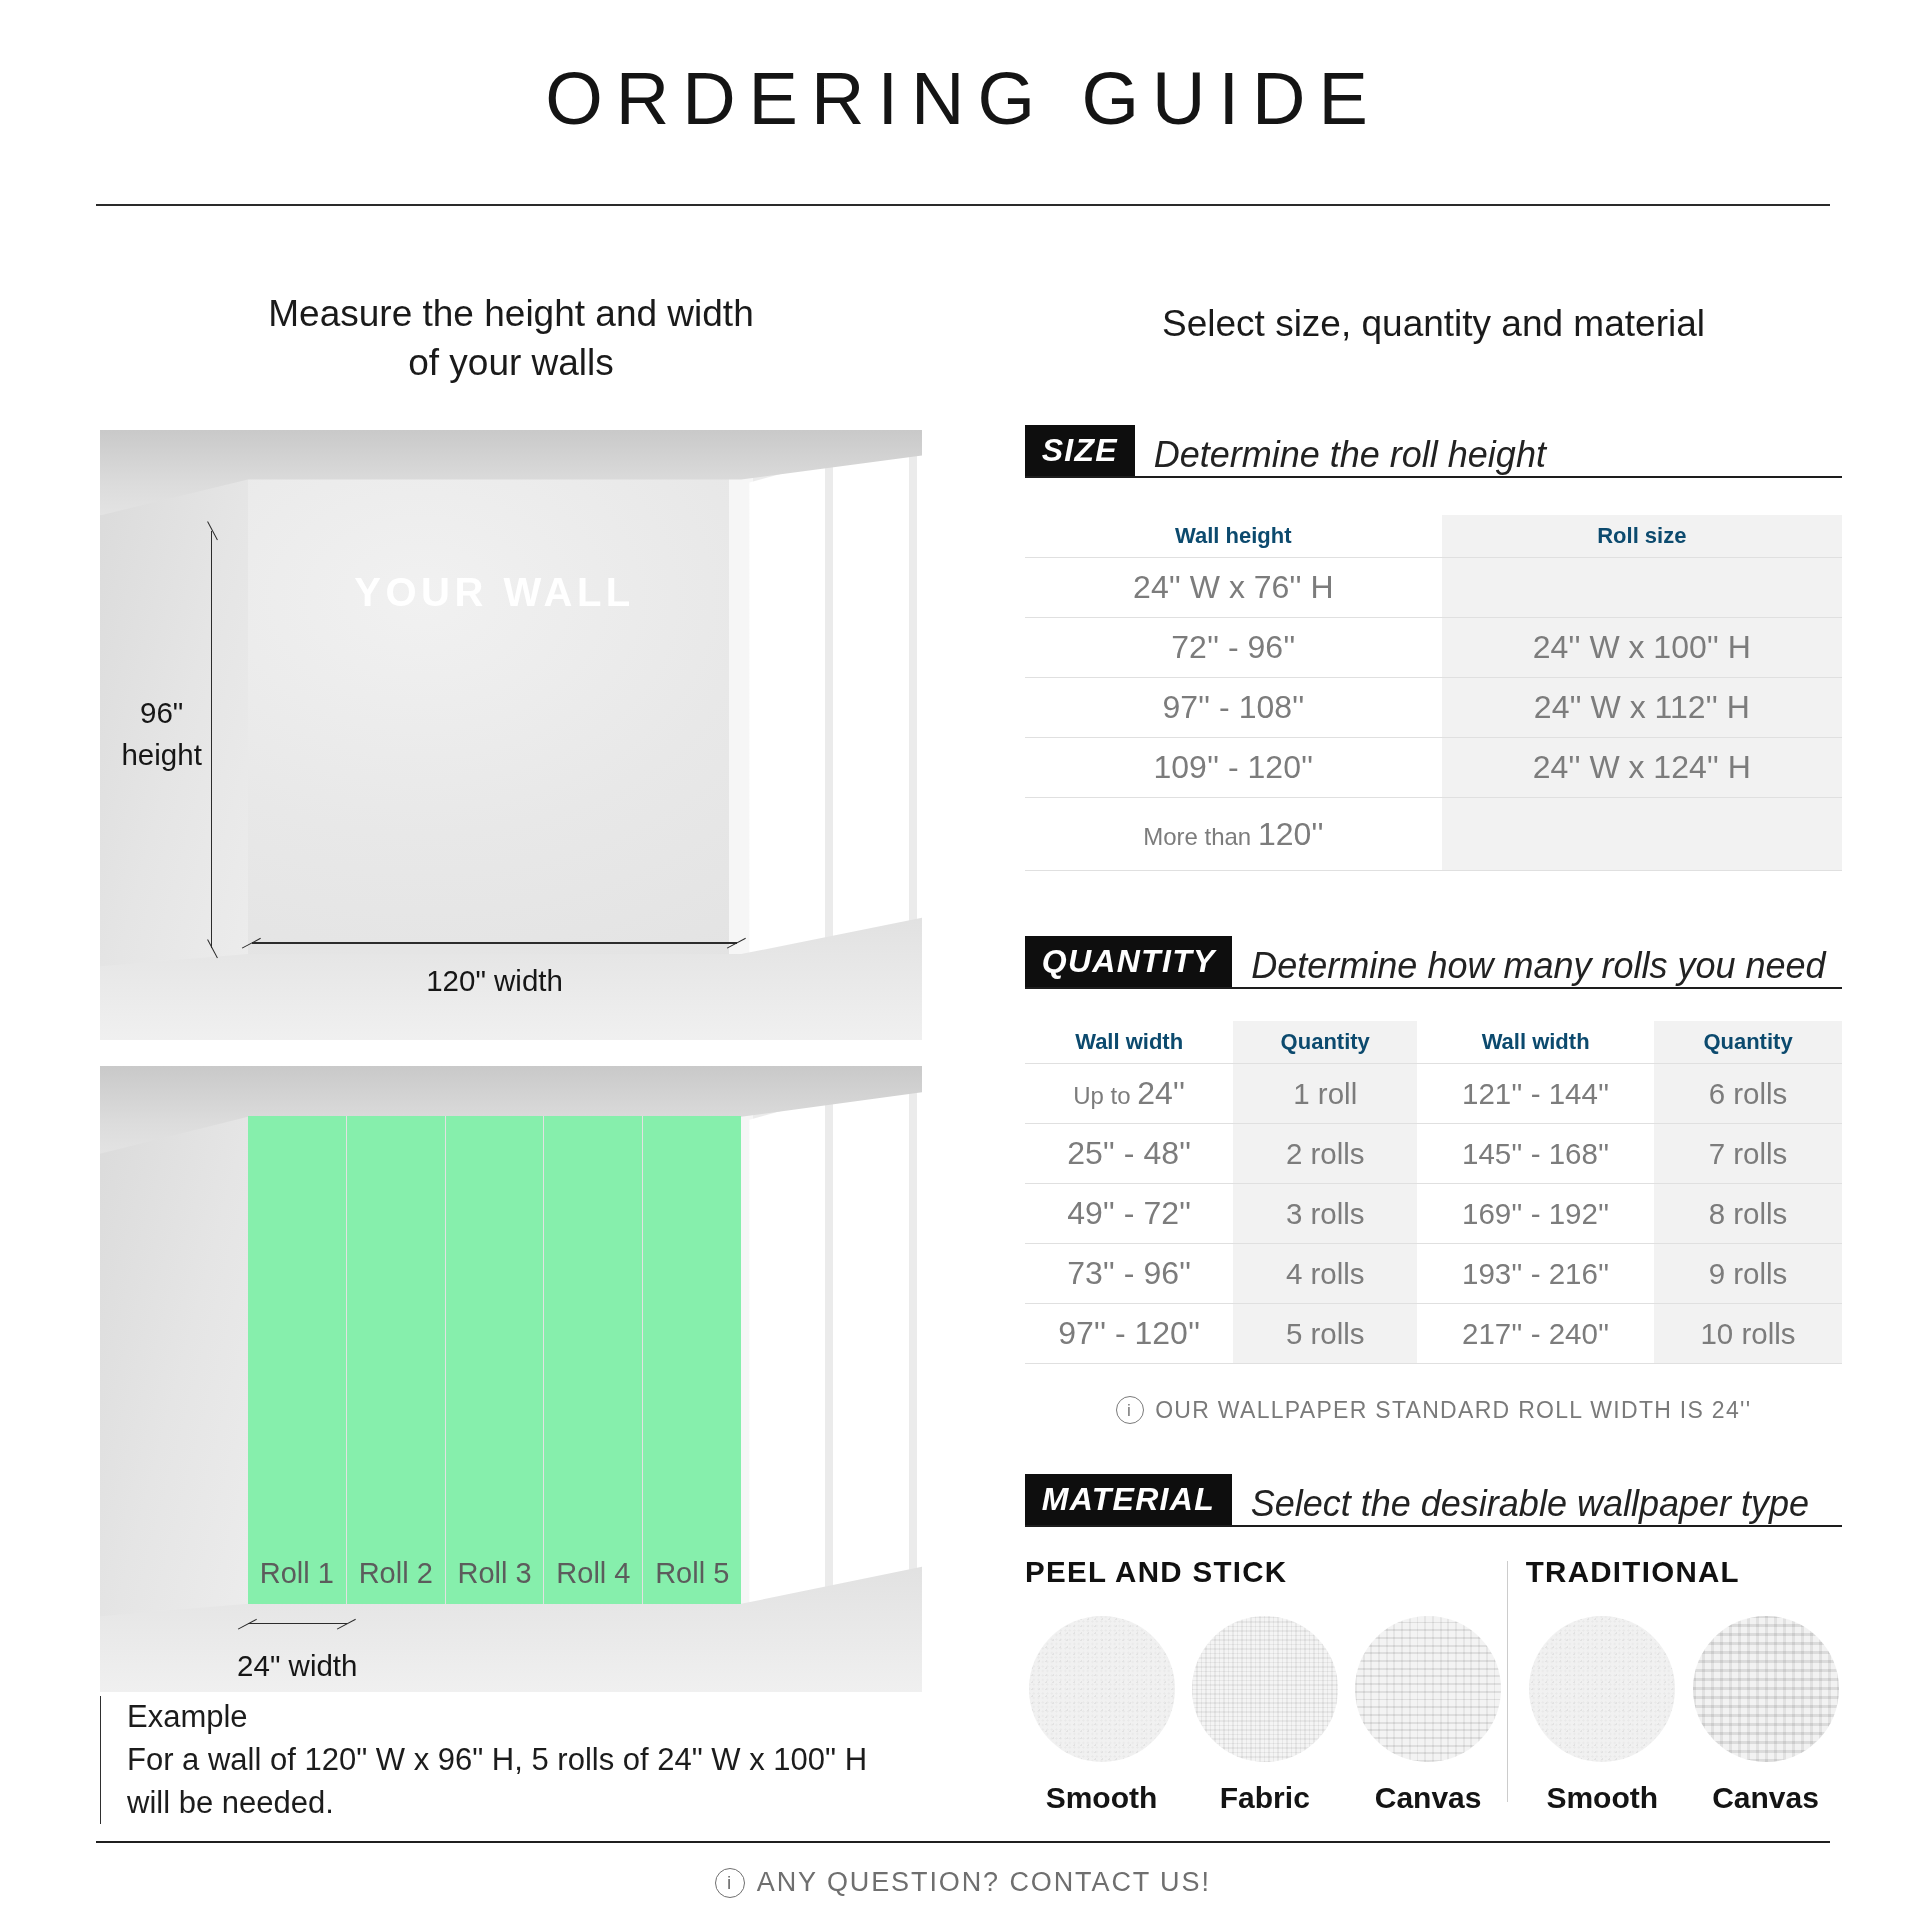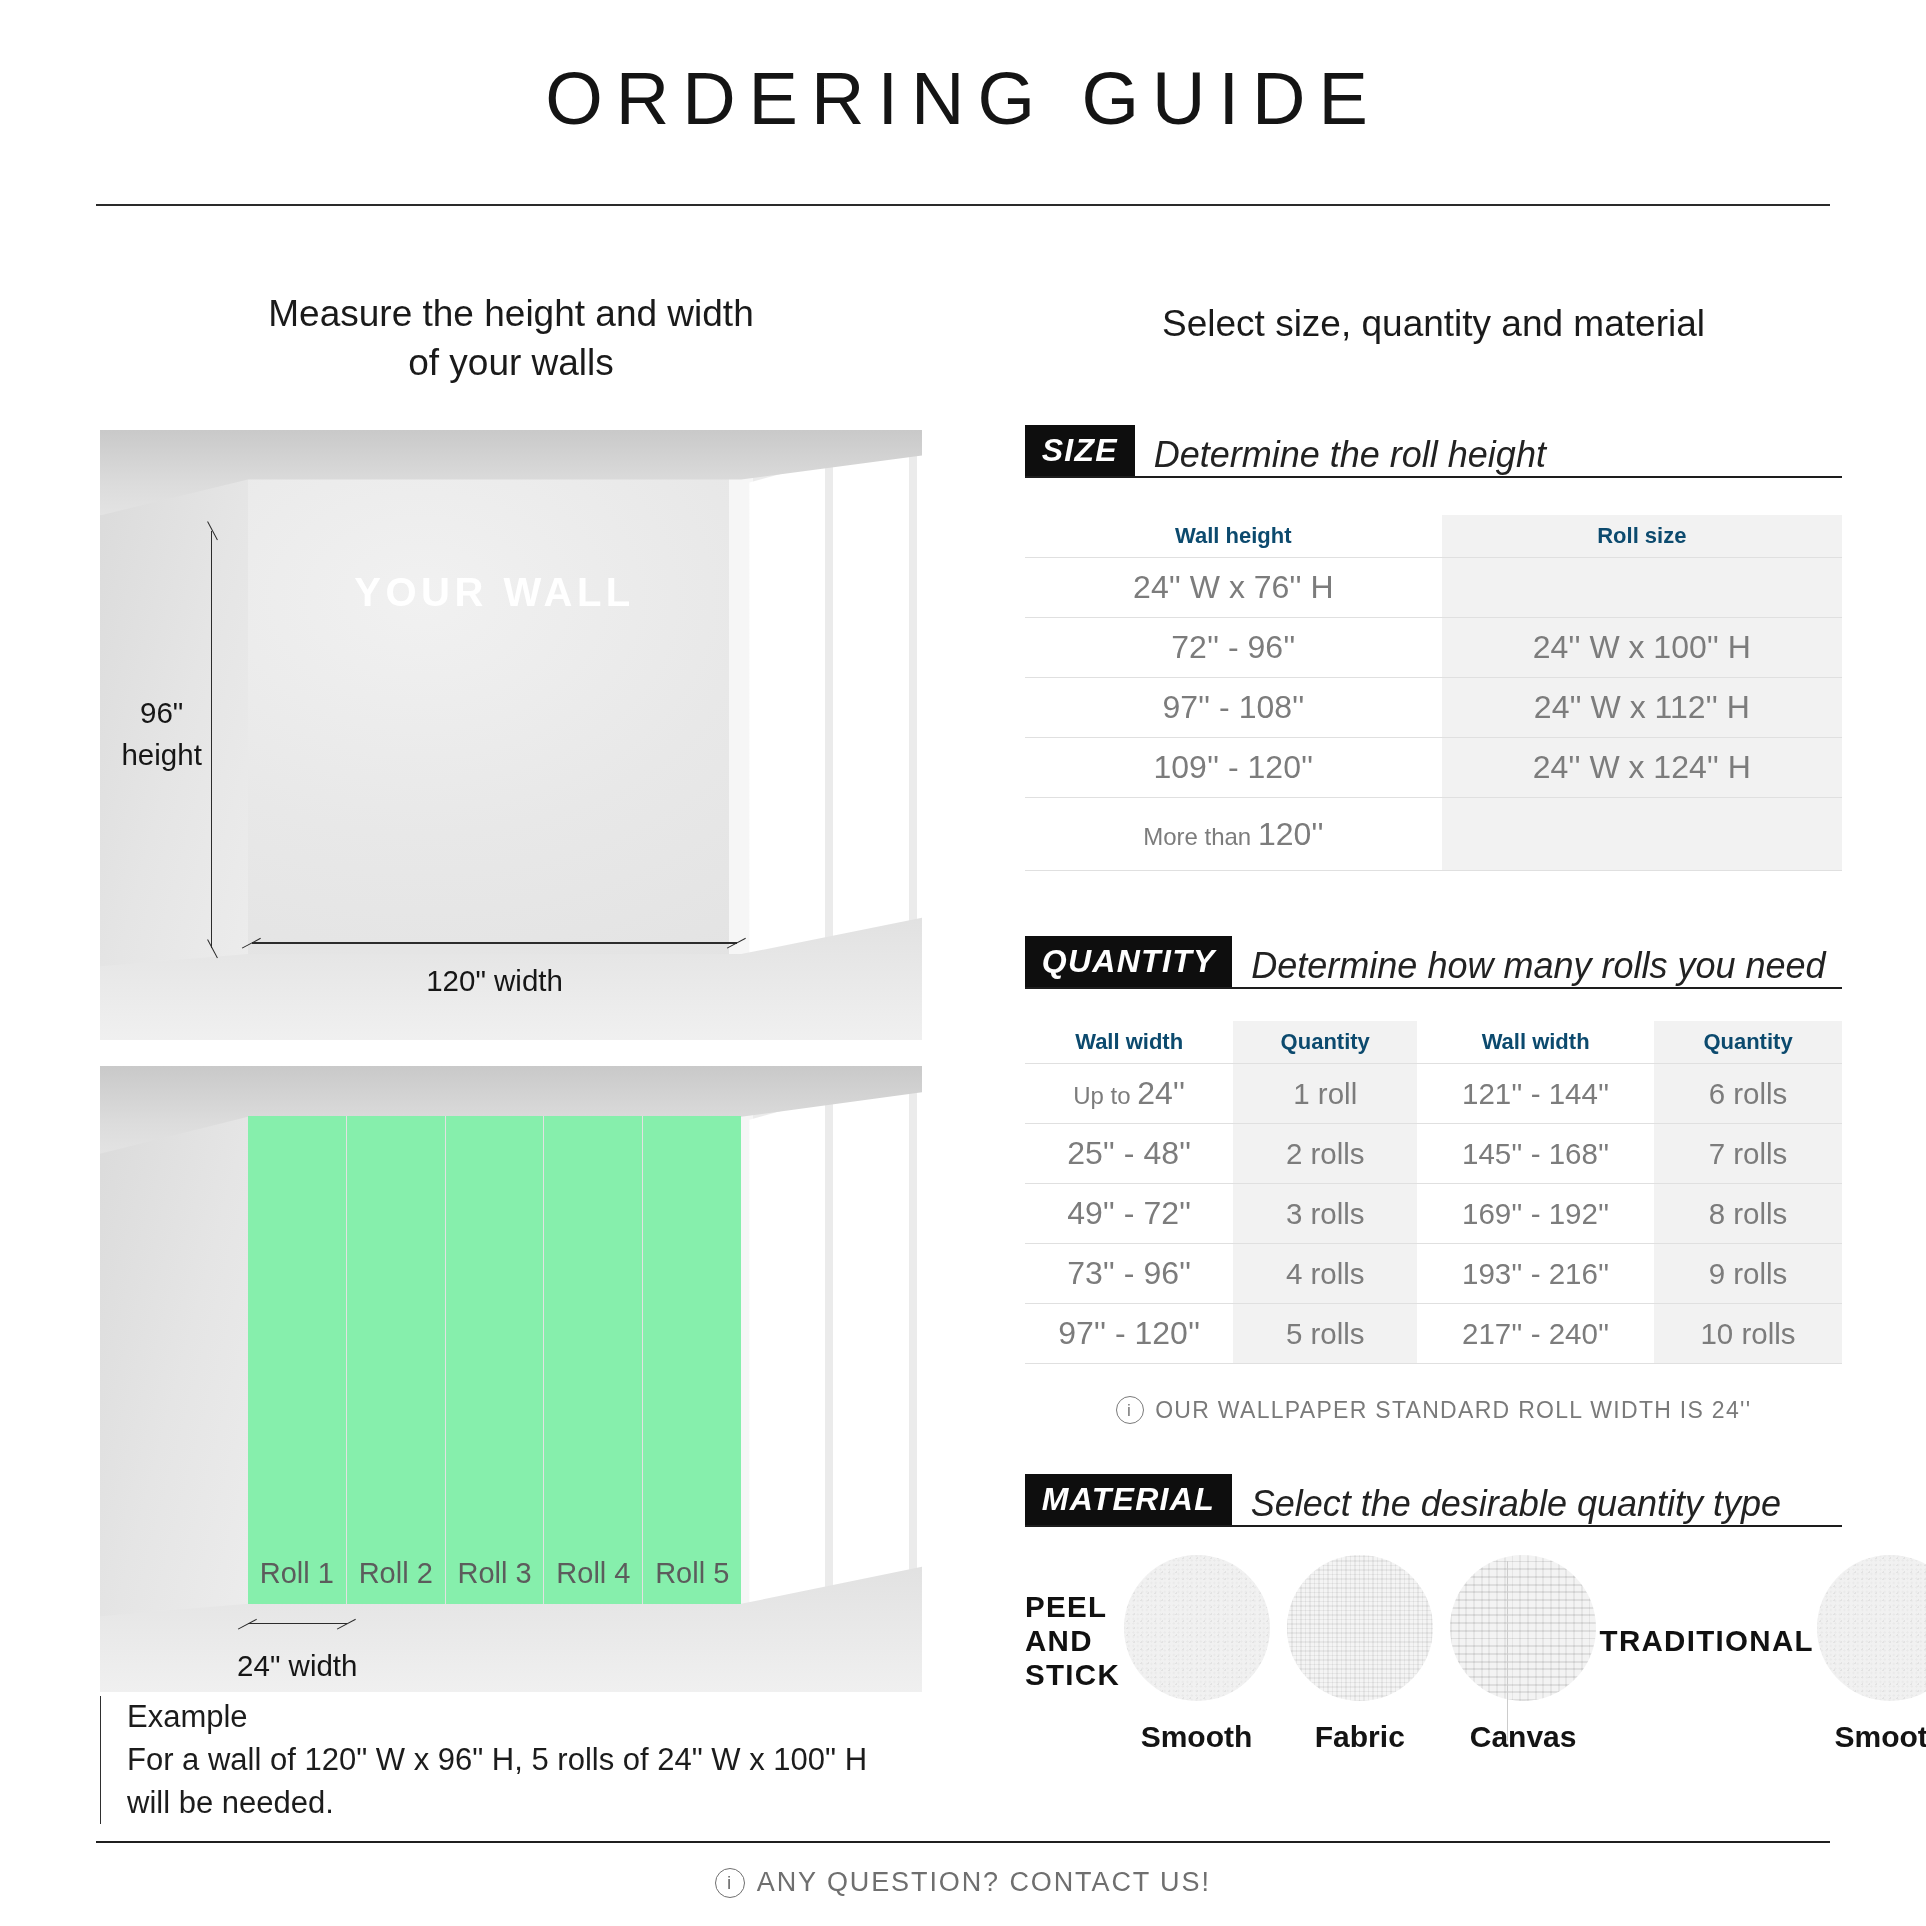--- a/index.html
+++ b/index.html
@@ -91,21 +91,21 @@
 
   .note{margin-top:32px;text-align:center;color:#7a7a7a;font-size:23px;letter-spacing:1.3px;
       display:flex;align-items:center;justify-content:center;gap:11.6px;}
   .info-icon{display:inline-flex;align-items:center;justify-content:center;
       width:26px;height:26px;border:1.9px solid #7a7a7a;border-radius:50%;
       font-size:17.3px;color:#7a7a7a;flex:0 0 auto;}
 
   
   .mat-body{position:relative;margin-top:28px;display:flex;}
   .mat-divider{position:absolute;left:59%;top:6.4px;bottom:13px;width:1.3px;background:#cccccc;}
-  .mat-group{display:flex;align-items:center;}
+  .mat-group{display:flex;flex-direction:column;}
   .mat-group.g2{margin-left:auto;}
   .mat-title{font-weight:bold;font-size:29.5px;letter-spacing:1.3px;color:#111111;margin-bottom:27px;}
   .swatch-row{display:flex;gap:10.3px;}
   .swatch{width:153px;display:flex;flex-direction:column;align-items:center;gap:19px;}
   .circle{width:146px;height:146px;border-radius:50%;}
   .swatch-label{font-weight:bold;font-size:30px;color:#141414;}
   .tex-smooth{background-color:#f1f1f1;
       background-image:radial-gradient(#e2e2e2 1px,transparent 1px),
                        radial-gradient(#e9e9e9 1px,transparent 1px);
       background-size:7px 7px,4.5px 4.5px;background-position:0 0,2.6px 3.2px;}
@@ -269,21 +269,21 @@
     </div>
     <div class="note">
       <span class="info-icon">i</span>
       <span>OUR WALLPAPER STANDARD ROLL WIDTH IS 24''</span>
     </div>
   </div>
 
   <div class="section" id="sec-material">
     <div class="sec-head">
       <span class="badge">MATERIAL</span>
-      <span class="sec-sub">Select the desirable quantity type</span>
+      <span class="sec-sub">Select the desirable wallpaper type</span>
     </div>
     <div class="mat-body">
       <div class="mat-divider"></div>
       <div class="mat-group">
         <div class="mat-title">PEEL AND STICK</div>
         <div class="swatch-row">
           <div class="swatch">
             <div class="circle tex-smooth"></div>
             <div class="swatch-label">Smooth</div>
           </div>

